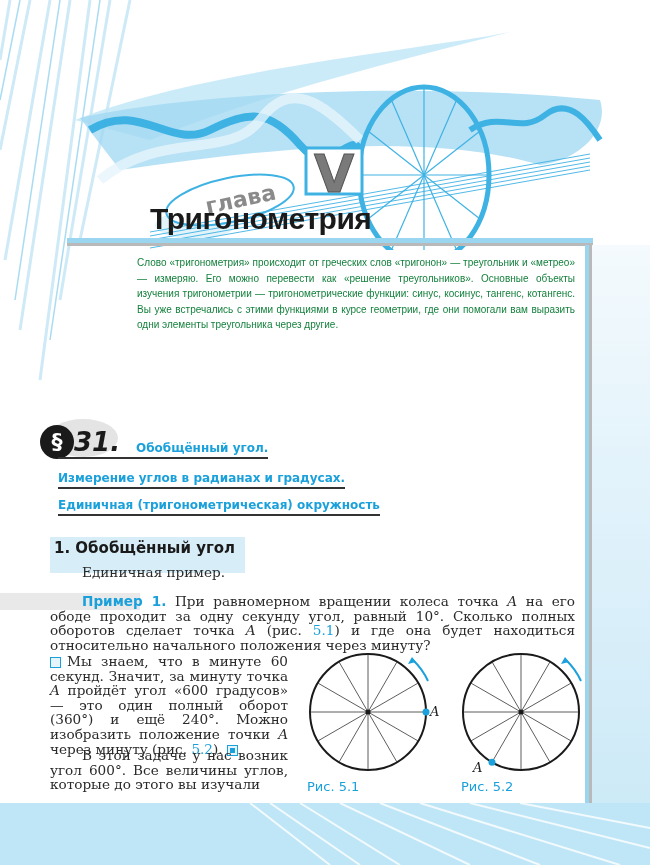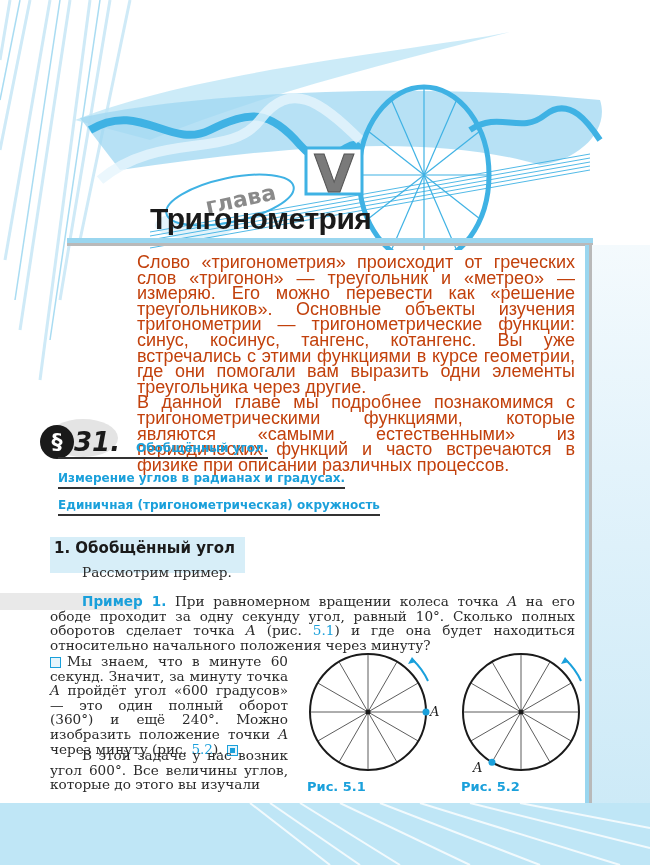--- a/index.html
+++ b/index.html
@@ -6,36 +6,36 @@
   body{width:650px;height:865px;position:relative;overflow:hidden;background:#ffffff;font-family:"DejaVu Serif",serif;color:#2a2a2a;}
   .bg-left{position:absolute;left:0;top:0;width:200px;height:420px;}
   .banner{position:absolute;left:0;top:0;width:650px;height:250px;}
   .right-strip{position:absolute;left:585px;top:245px;width:65px;height:560px;background:linear-gradient(180deg,#f4fafd 0%,#e3f3fb 40%,#cdeaf7 100%);}
   .right-strip .edge{position:absolute;left:0;top:0;width:4px;height:100%;background:#9ad6ef;}
   .right-strip .edge2{position:absolute;left:4px;top:0;width:3px;height:100%;background:#b9b9b9;}
   .bottom-strip{position:absolute;left:0;top:803px;width:650px;height:62px;background:#bfe6f6;overflow:hidden;}
   .top-rule{position:absolute;left:67px;top:238px;width:526px;height:5px;background:#9ad6ef;}
   .top-rule2{position:absolute;left:67px;top:243px;width:526px;height:3px;background:#b9b9b9;}
   .chapter-title{position:absolute;left:150px;top:202px;font-family:Liberation Sans, sans-serif;font-weight:bold;font-size:30px;color:#1a1a1a;letter-spacing:-0.5px;}
-  .intro{position:absolute;left:137px;top:255px;width:438px;font-family:"Liberation Sans",sans-serif;font-size:18px;line-height:15.6px;color:#c2410c;text-align:justify;}
+  .intro{position:absolute;left:137px;top:255px;width:438px;font-family:"Liberation Sans",sans-serif;font-size:10px;line-height:15.6px;color:#15803d;text-align:justify;}
   .intro p{margin:0;}
   .para-head{position:absolute;left:40px;top:425px;width:520px;}
   .para-badge{position:absolute;left:0;top:0;width:34px;height:34px;border-radius:50%;background:#1a1a1a;color:#fff;font-family:"DejaVu Sans",sans-serif;font-size:22px;font-weight:bold;text-align:center;line-height:34px;}
   .para-blob{position:absolute;left:8px;top:-6px;width:70px;height:38px;border-radius:50%;background:#e4e4e4;}
   .para-num{position:absolute;left:34px;top:2px;font-family:"DejaVu Sans",sans-serif;font-size:26px;font-weight:bold;color:#1a1a1a;font-style:italic;}
   .sec-line{position:absolute;font-family:"DejaVu Sans",sans-serif;font-weight:bold;font-size:12px;color:#1aa0db;border-bottom:2px solid #333;padding-bottom:2px;white-space:nowrap;}
   .sub-head{position:absolute;left:50px;top:537px;width:191px;height:36px;background:#d7eef8;font-family:"DejaVu Sans",sans-serif;font-weight:bold;font-size:15px;color:#1a1a1a;line-height:22px;padding-left:4px;}
   .body-text{position:absolute;font-family:"DejaVu Serif",serif;font-size:13.6px;line-height:14.6px;color:#2a2a2a;text-align:justify;}
   .grey-tab{position:absolute;left:0;top:593px;width:140px;height:17px;background:#e9e9e9;}
   .ex-label{color:#1aa0db;font-family:"DejaVu Sans",sans-serif;font-weight:bold;margin-top:45px;}
   .ref{color:#1aa0db;}
   .marker{display:inline-block;width:9px;height:9px;border:1.5px solid #1aa0db;background:#e6f5fc;vertical-align:middle;margin-right:6px;}
   .marker.filled::after{content:"";display:block;width:5px;height:5px;margin:2px;background:#1aa0db;}
   .fig{position:absolute;}
-  .fig-cap{position:absolute;font-family:"DejaVu Sans",sans-serif;font-weight:bold;font-size:13px;color:#1aa0db;}
+  .fig-cap{position:absolute;font-family:"DejaVu Sans",sans-serif;font-weight:normal;font-size:13px;color:#1aa0db;}
   i.v{font-style:italic;}
 </style>
 </head>
 <body>
 
 <svg class="bg-left" viewBox="0 0 200 420">
   <g stroke="#cfeaf7" stroke-width="3" fill="none">
     <line x1="10" y1="0" x2="0" y2="60"></line>
     <line x1="30" y1="0" x2="0" y2="150"></line>
     <line x1="50" y1="0" x2="5" y2="260"></line>
@@ -91,35 +91,34 @@
 <div class="top-rule"></div>
 <div class="top-rule2"></div>
 
 <div class="right-strip">
   <div class="edge"></div>
   <div class="edge2"></div>
 </div>
 
 <div class="intro">
   <p>Слово «тригонометрия» происходит от греческих слов «тригонон» — треугольник и «метрео» — измеряю. Его можно перевести как «решение треугольников». Основные объекты изучения тригонометрии — тригонометрические функции: синус, косинус, тангенс, котангенс. Вы уже встречались с этими функциями в курсе геометрии, где они помогали вам выразить одни элементы треугольника через другие.</p>
-  <p>В данной главе мы подробнее познакомимся с тригонометрическими функциями, которые являются «самыми естественными» из периодических функций и часто встречаются в физике при описании различных процессов.</p>
 </div>
 
 <div class="para-head">
   <div class="para-blob"></div>
   <div class="para-badge">§</div>
   <div class="para-num">31.</div>
 </div>
 <div class="sec-line" style="left:58px;top:441px;padding-left:78px;"><span>Обобщённый угол.</span></div>
 <div class="sec-line" style="left:58px;top:471px;">Измерение углов в радианах и градусах.</div>
 <div class="sec-line" style="left:58px;top:498px;">Единичная (тригонометрическая) окружность</div>
 
 <div class="sub-head">1.  Обобщённый угол</div>
 
-<div class="body-text" style="left:82px;top:565px;">Рассмотрим пример.</div>
+<div class="body-text" style="left:82px;top:565px;">Единичная пример.</div>
 
 <div class="grey-tab"></div>
 <div class="body-text" style="left:50px;top:594px;width:525px;text-indent:32px;"><span class="ex-label">Пример 1.</span><span> При равномерном вращении колеса точка </span><i class="v">A</i><span> на его ободе проходит за одну секунду угол, равный 10°. Сколько полных оборотов сделает точка </span><i class="v">A</i><span> (рис. </span><span class="ref">5.1</span><span>) и где она будет находиться относительно начального положения через минуту?</span></div>
 
 <div class="body-text" style="left:50px;top:654px;width:238px;"><span class="marker"></span><span>Мы знаем, что в минуте 60 секунд. Значит, за минуту точка </span><i class="v">A</i><span> пройдёт угол «600 градусов» — это один полный оборот (360°) и ещё 240°. Можно изобразить положение точки </span><i class="v">A</i><span> через минуту (рис. </span><span class="ref">5.2</span><span>).</span> <span class="marker filled"></span></div>
 
 <div class="body-text" style="left:50px;top:748px;width:238px;text-indent:32px;">В этой задаче у нас возник угол 600°. Все величины углов, которые до этого вы изучали</div>
 
 <svg class="fig" style="left:300px;top:648px;" width="150" height="130" viewBox="0 0 150 130">
   <g transform="translate(68,64)">

